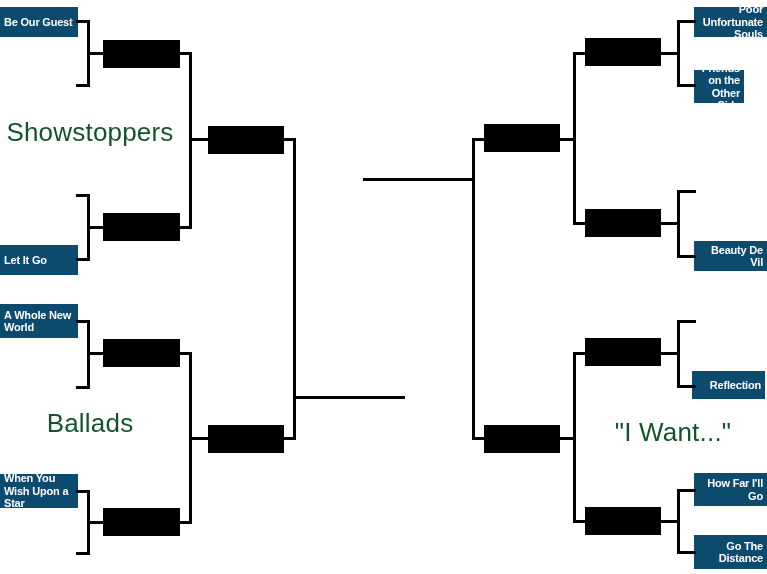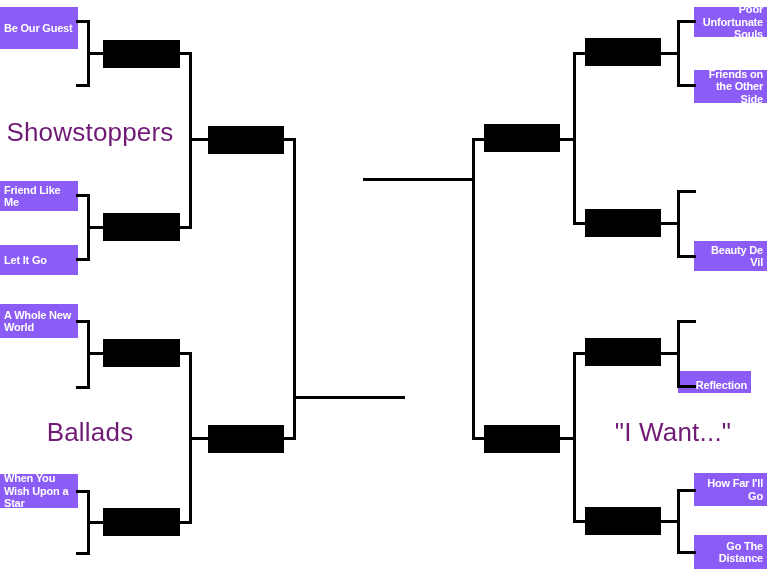--- a/index.html
+++ b/index.html
@@ -12,21 +12,21 @@
     position: relative;
     width: 767px;
     height: 574px;
     background: #ffffff;
     overflow: hidden;
     font-family: "Liberation Sans", "DejaVu Sans", sans-serif;
   }
   
   .seed {
     position: absolute;
-    background: #8b5cf6;
+    background: #0c4a6e;
     color: #ffffff;
     font-family: "Liberation Sans", "DejaVu Sans", sans-serif;
     font-weight: bold;
     font-size: 11px;
     line-height: 12.5px;
     letter-spacing: -0.2px;
     display: flex;
     align-items: center;
     box-sizing: border-box;
     padding: 2px 4px;
@@ -50,37 +50,34 @@
   }
   .ln.h { height: 3px; }
   .ln.v { width: 3px; }
 
   
   .region-label {
     position: absolute;
     font-family: "Liberation Sans", "DejaVu Sans", sans-serif;
     font-weight: 300;
     font-size: 26px;
-    color: #701a75;
+    color: #14532d;
     white-space: nowrap;
     text-align: left;
     transform: translateX(-50%);
     letter-spacing: 0.2px;
   }
 </style>
 </head>
 <body>
 
 <div id="bracket-root">
 
-  <div class="seed left" style="left:0px; top:7px; width:78px; height:42px;">
+  <div class="seed left" style="left:0px; top:7px; width:78px; height:30px;">
     <span>Be Our Guest</span>
-  </div>
-  <div class="seed left" style="left:0px; top:181px; width:78px; height:30px;">
-    <span>Friend Like Me</span>
   </div>
   <div class="seed left" style="left:0px; top:245px; width:78px; height:30px;">
     <span>Let It Go</span>
   </div>
 
   <div class="ln h" style="left:76px; top:20px;  width:14px;"></div>
   <div class="ln h" style="left:76px; top:84px;  width:14px;"></div>
   <div class="ln v" style="left:87px; top:20px;  height:67px;"></div>
   <div class="ln h" style="left:87px; top:52px;  width:18px;"></div>
 
@@ -121,31 +118,31 @@
   <div class="slot" style="left:103px; top:339px; width:77px; height:28px;"></div>
   <div class="slot" style="left:103px; top:508px; width:77px; height:28px;"></div>
 
   <div class="ln h" style="left:178px; top:352px; width:14px;"></div>
   <div class="ln h" style="left:178px; top:521px; width:14px;"></div>
   <div class="ln v" style="left:189px; top:352px; height:172px;"></div>
   <div class="ln h" style="left:189px; top:437px; width:21px;"></div>
 
   <div class="slot" style="left:208px; top:425px; width:76px; height:28px;"></div>
 
-  <div class="region-label" style="left:90px; top:417px;">Ballads</div>
+  <div class="region-label" style="left:90px; top:408px;">Ballads</div>
 
   <div class="ln h" style="left:282px; top:138px; width:14px;"></div>
   <div class="ln h" style="left:282px; top:437px; width:14px;"></div>
   <div class="ln v" style="left:293px; top:138px; height:302px;"></div>
   <div class="ln h" style="left:293px; top:396px; width:112px;"></div>
 
   <div class="seed right" style="left:694px; top:7px; width:73px; height:30px;">
     <span>Poor Unfortunate Souls</span>
   </div>
-  <div class="seed right" style="left:694px; top:70px; width:73px; height:33px;">
+  <div class="seed right" style="left:694px; top:70px; width:50px; height:33px;">
     <span>Friends on the Other Side</span>
   </div>
   <div class="seed right" style="left:694px; top:241px; width:73px; height:30px;">
     <span>Beauty De Vil</span>
   </div>
 
   <div class="ln h" style="left:677px; top:20px; width:19px;"></div>
   <div class="ln h" style="left:677px; top:84px; width:19px;"></div>
   <div class="ln v" style="left:677px; top:20px; height:67px;"></div>
   <div class="ln h" style="left:660px; top:52px; width:20px;"></div>
@@ -159,21 +156,21 @@
   <div class="slot" style="left:585px; top:209px; width:76px; height:28px;"></div>
 
   <div class="ln h" style="left:573px; top:52px;  width:14px;"></div>
   <div class="ln h" style="left:573px; top:222px; width:14px;"></div>
   <div class="ln v" style="left:573px; top:52px;  height:173px;"></div>
   <div class="ln h" style="left:555px; top:138px; width:20px;"></div>
 
   <div class="slot" style="left:484px; top:124px; width:76px; height:28px;"></div>
 
 
-  <div class="seed right" style="left:678px; top:371px; width:73px; height:22px;align-items:flex-end;">
+  <div class="seed right" style="left:692px; top:371px; width:73px; height:28px;">
     <span>Reflection</span>
   </div>
   <div class="seed right" style="left:694px; top:473px; width:73px; height:33px;">
     <span>How Far I'll Go</span>
   </div>
   <div class="seed right" style="left:694px; top:535px; width:73px; height:34px;">
     <span>Go The Distance</span>
   </div>
 
   <div class="ln h" style="left:677px; top:320px; width:19px;"></div>

